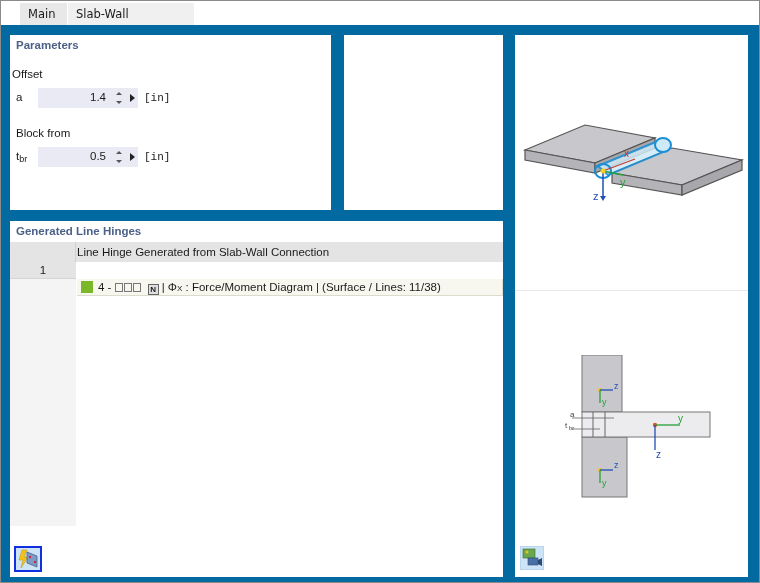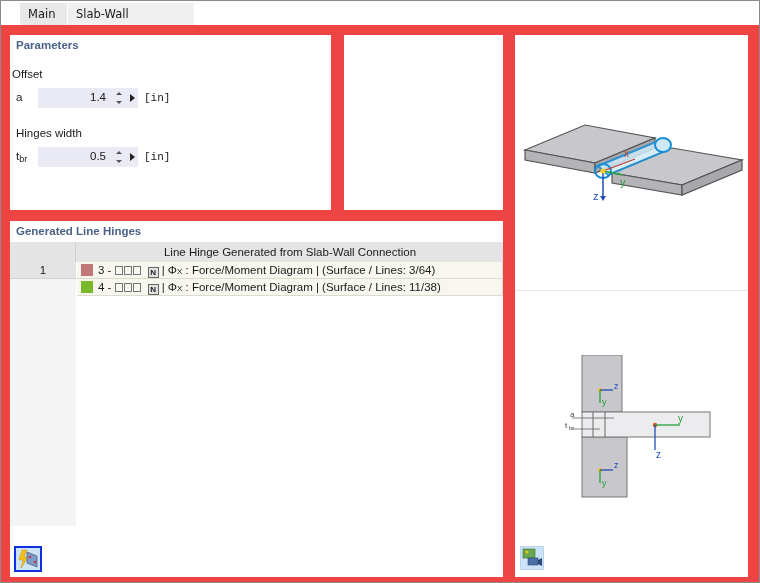--- a/index.html
+++ b/index.html
@@ -6,21 +6,21 @@
   html, body { width: 760px; height: 583px; overflow: hidden; background: #ffffff; }
   body { font-family: "DejaVu Sans", "Liberation Sans", sans-serif; font-size: 11px; color: #1a1a1a; position: relative; }
 
   .window { position: absolute; left: 0; top: 0; width: 760px; height: 583px; border-left: 1px solid #8a8a8a; border-right: 1px solid #8a8a8a; border-bottom: 1px solid #8a8a8a; border-top: 1px solid #8a8a8a; background: #ffffff; }
 
   .tabbar { position: absolute; left: 0; top: 0; width: 758px; height: 24px; background: #ffffff; }
   .tab { position: absolute; top: 2px; height: 22px; line-height: 22px; padding: 0 8px; font-size: 11.5px; color: #1a1a1a; cursor: pointer; margin-left: 15px; }
   .tab.main { left: 4px; width: 47px; background: #e8e8e8; }
   .tab.active { left: 52px; width: 126px; background: #f0f0f0; }
 
-  .content { position: absolute; left: 0; top: 24px; width: 758px; height: 557px; background: #ef4444; padding-left: 26px; }
+  .content { position: absolute; left: 0; top: 24px; width: 758px; height: 557px; background: #0369a1; padding-left: 26px; }
 
   .panel { position: absolute; background: #ffffff; }
 
   .p-params { left: 9px; top: 10px; width: 321px; height: 175px; }
   .p-blank { left: 343px; top: 10px; width: 159px; height: 175px; }
   .p-hinges { left: 9px; top: 196px; width: 493px; height: 356px; }
   .p-right { left: 514px; top: 10px; width: 233px; height: 542px; }
 
   .section-title { position: absolute; left: 6px; font-size: 11.5px; font-weight: bold; color: #4b6187; font-family: "Liberation Sans", sans-serif; }
 
@@ -30,21 +30,21 @@
   .spin { position: absolute; right: 15px; top: 2px; width: 8px; height: 16px; }
   .spin .up, .spin .dn { position: absolute; left: 1px; width: 0; height: 0; border-left: 3px solid transparent; border-right: 3px solid transparent; }
   .spin .up { top: 2px; border-bottom: 3px solid #555; }
   .spin .dn { top: 11px; border-top: 3px solid #555; }
   .play { position: absolute; right: 3px; top: 6px; width: 0; height: 0; border-top: 4px solid transparent; border-bottom: 4px solid transparent; border-left: 5px solid #222; }
   .unit { position: absolute; font-size: 11px; font-family: Liberation Mono, monospace; }
 
   .grid { position: absolute; left: 0; top: 21px; width: 493px; }
   .grid-head { position: absolute; left: 0; top: 0; width: 493px; height: 20px; background: #e4e4e4; }
   .grid-head .corner { position: absolute; left: 0; top: 0; width: 66px; height: 20px; background: #e4e4e4; border-right: 1px solid #d0d0d0; }
-  .grid-head .col { position: absolute; left: 67px; top: 0; width: 426px; height: 16px; text-align: center; line-height: 20px; font-size: 11.5px; font-family: "Liberation Sans", sans-serif; }
+  .grid-head .col { position: absolute; left: 67px; top: 0; width: 426px; height: 16px; line-height: 20px; font-size: 11.5px; font-family: "Liberation Sans", sans-serif; }
   .row { position: absolute; left: 0; width: 493px; height: 17px; }
   .row .num { position: absolute; left: 0; top: 0; width: 66px; height: 17px; background: #e4e4e4; text-align: center; line-height: 17px; font-size: 11.5px; font-family: "Liberation Sans", sans-serif; border-bottom: 1px solid #d4d4d4; }
   .row .cell { position: absolute; left: 67px; top: 0; width: 426px; height: 17px; background: #f7f7ef; border-bottom: 1px solid #dcdccc; border-right: 1px solid #dcdccc; line-height: 16px; font-size: 11.5px; font-family: "Liberation Sans", sans-serif; white-space: nowrap; }
   .swatch { display: inline-block; width: 12px; height: 12px; margin: 2px 5px 0 4px; vertical-align: top; }
   .box { display: inline-block; width: 8px; height: 9px; border: 1px solid #777; margin-right: 1px; vertical-align: -1px; }
   .nbox { display: inline-block; width: 11px; height: 11px; border: 1px solid #666; background: #e0e0e0; font-size: 8px; line-height: 9px; text-align: center; vertical-align: -1px; margin: 0 3px 0 6px; font-weight: bold; }
   .rownum-col { position: absolute; left: 0; top: 58px; width: 66px; height: 247px; background: #f4f4f4; }
 
   .btn-bottom { position: absolute; width: 28px; height: 26px; }
   .btn-left { left: 13px; top: 521px; border: 2px solid #1030e0; background: #cde3f7; }
@@ -72,21 +72,21 @@
       <div class="field" style="left:28px; top:53px;">
         <span class="val">1.4</span>
         <span class="spin">
             <span class="up"></span>
             <span class="dn"></span>
           </span>
         <span class="play"></span>
       </div>
       <div class="unit" style="left:134px; top:57px;">[in]</div>
 
-      <div class="label" style="left:6px; top:92px;">Hinges width</div>
+      <div class="label" style="left:6px; top:92px;">Block from</div>
       <div class="label" style="left:6px; top:115px;"><span>t</span><span style="font-size:9px; position:relative; top:2px;">br</span></div>
       <div class="field" style="left:28px; top:112px;">
         <span class="val">0.5</span>
         <span class="spin">
             <span class="up"></span>
             <span class="dn"></span>
           </span>
         <span class="play"></span>
       </div>
       <div class="unit" style="left:134px; top:116px;">[in]</div>
@@ -96,23 +96,20 @@
 
     <div class="panel p-hinges">
       <div class="section-title" style="top:4px;">Generated Line Hinges</div>
       <div class="grid">
         <div class="grid-head">
           <div class="corner"></div>
           <div class="col">Line Hinge Generated from Slab-Wall Connection</div>
         </div>
         <div class="row" style="top:20px;">
           <div class="num">1</div>
-          <div class="cell">
-            <span class="swatch" style="background:#c07878;"></span><span>3</span> - <span class="box"></span><span class="box"></span><span class="box"></span><span class="nbox">N</span>| <span>Φ</span><span style="font-size:8px;">X</span> <span>: Force/Moment Diagram | (Surface / Lines: 3/64)</span>
-          </div>
         </div>
         <div class="row" style="top:37px;">
           <div class="num">2</div>
           <div class="cell">
             <span class="swatch" style="background:#7ab82a;"></span><span>4</span> - <span class="box"></span><span class="box"></span><span class="box"></span><span class="nbox">N</span>| <span>Φ</span><span style="font-size:8px;">X</span> <span>: Force/Moment Diagram | (Surface / Lines: 11/38)</span>
           </div>
         </div>
       </div>
       <div class="rownum-col"></div>
     </div>

